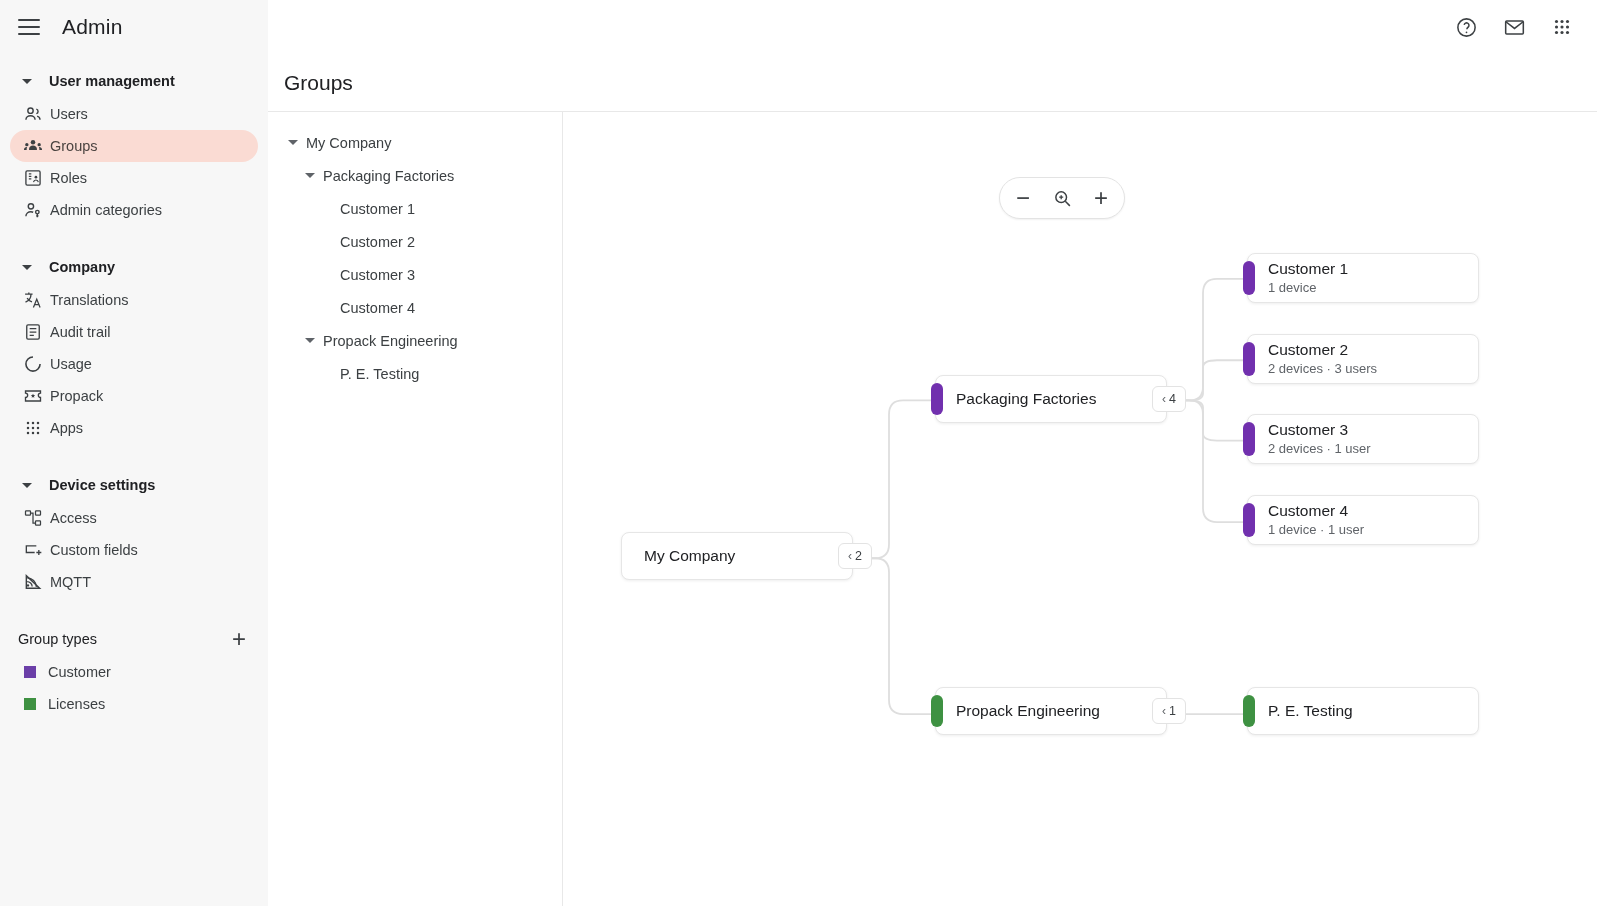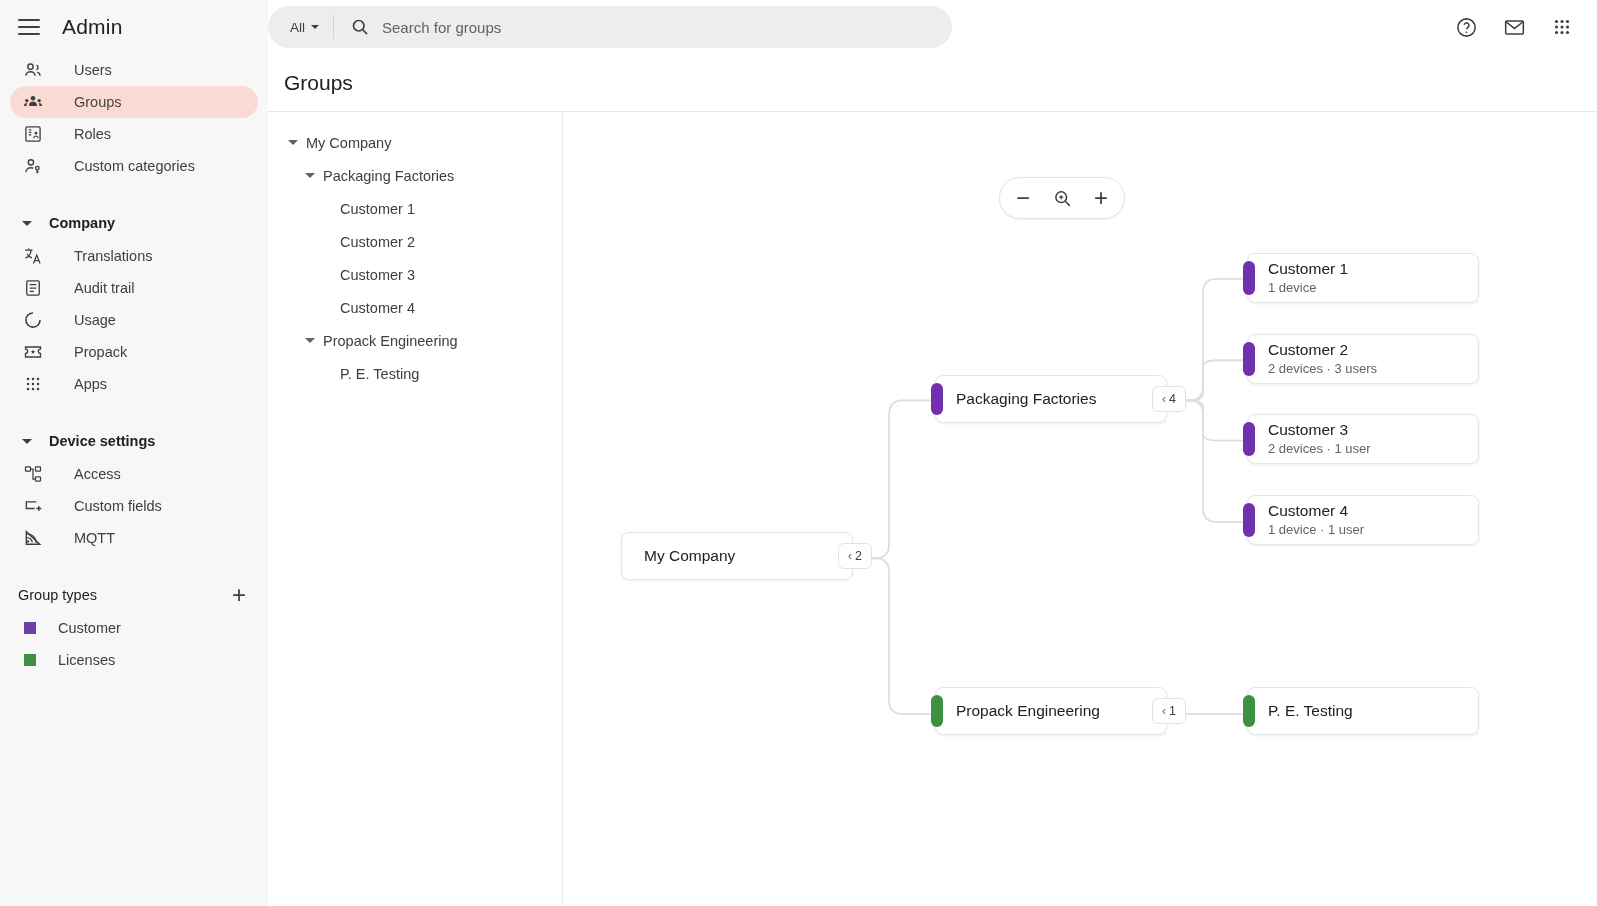--- a/index.html
+++ b/index.html
@@ -35,36 +35,36 @@
   }
   .sb-section .caret {
     width: 0; height: 0; border-left: 5px solid transparent; border-right: 5px solid transparent;
     border-top: 5px solid #3c4043;
   }
   .sb-section .sec-label { font-size: 14.5px; font-weight: bold; color: #202124; margin-left: 5px;}
 
   .sb-item {
     display: flex; align-items: center; height: 32px;
     margin: 0 10px; padding-left: 12px; border-radius: 16px;
-    cursor: pointer; gap: 30px;
+    cursor: pointer; gap: 6px;
   }
   .sb-item .ico { width: 22px; height: 22px; flex: 0 0 22px; display: flex; align-items: center; justify-content: center; color: #3c4043; }
   .sb-item .lbl { font-size: 14.5px; color: #3c4043; }
   .sb-item.active { background: #fadbd3; }
   .sb-item.active .lbl { color: #4a4340; }
   .sb-spacer { height: 14px; }
 
   .grp-types-head {
     display: flex; align-items: center; justify-content: space-between;
     padding: 0 22px 0 18px; height: 34px; margin-top: 24px;
   }
   .grp-types-head .gt-title { font-size: 14.5px; font-weight: normal; color: #202124; }
   .plus-btn { font-size: 24px; color: #3c4043; line-height: 1; cursor: pointer; font-weight: 300; }
 
-  .gt-item { display: flex; align-items: center; gap: 22px; height: 32px; padding-left: 24px; cursor: pointer; }
+  .gt-item { display: flex; align-items: center; gap: 12px; height: 32px; padding-left: 24px; cursor: pointer; }
   .swatch { width: 12px; height: 12px; flex: 0 0 12px; }
   .gt-item .lbl { font-size: 14.5px; color: #3c4043; }
 
   
   .right { flex: 1; display: flex; flex-direction: column; height: 906px; background: #fff; }
 
   .topbar { height: 54px; display: flex; align-items: center; padding: 0 14px 0 0; background: #fff; }
   .searchwrap {
     margin-left: 0; height: 42px; width: 684px; background: #ededed; border-radius: 21px;
     display: flex; align-items: center;
@@ -141,20 +141,24 @@
   <div class="sidebar">
     <div class="sb-head">
       <div class="hamburger">
           <i></i>
           <i></i>
           <i></i>
         </div>
       <div class="sb-title">Admin</div>
     </div>
 
+    <div class="sb-section">
+      <div class="caret"></div>
+      <div class="sec-label">User management</div>
+    </div>
     <div class="sb-item">
       <span class="ico">
         <svg width="20" height="20" viewBox="0 0 24 24" fill="none" stroke="currentColor" stroke-width="1.7">
             <circle cx="9" cy="8" r="3.2"></circle>
             <path d="M3.5 19c0-3 2.5-5 5.5-5s5.5 2 5.5 5"></path>
             <path d="M16 6.2a2.8 2.8 0 010 5.4M17 14.5c2 .6 3.4 2.3 3.4 4.5"></path>
           </svg>
       </span>
       <span class="lbl">Users</span>
     </div>
@@ -184,21 +188,21 @@
     </div>
     <div class="sb-item">
       <span class="ico">
         <svg width="20" height="20" viewBox="0 0 24 24" fill="none" stroke="currentColor" stroke-width="1.7">
             <circle cx="9.5" cy="7.6" r="3.2"></circle>
             <path d="M3.5 19.5c0-3.2 2.7-5.4 6-5.4 1 0 1.9.2 2.7.6"></path>
             <circle cx="17.2" cy="14.5" r="2.1"></circle>
             <path d="M17.2 16.6v4M15.8 19h2.8"></path>
           </svg>
       </span>
-      <span class="lbl">Custom categories</span>
+      <span class="lbl">Admin categories</span>
     </div>
 
     <div class="sb-spacer"></div>
 
     <div class="sb-section">
       <div class="caret"></div>
       <div class="sec-label">Company</div>
     </div>
     <div class="sb-item">
       <span class="ico">
@@ -300,33 +304,20 @@
     </div>
     <div class="gt-item">
       <span class="swatch" style="background:#3E9142"></span>
       <span class="lbl">Licenses</span>
     </div>
   </div>
 
   <div class="right">
 
     <div class="topbar">
-      <div class="searchwrap">
-        <div class="scope">
-          <span class="s-lbl">All</span>
-          <span class="s-caret"></span>
-        </div>
-        <span class="search-icon">
-          <svg width="20" height="20" viewBox="0 0 24 24" fill="none" stroke="currentColor" stroke-width="2">
-              <circle cx="10.5" cy="10.5" r="6.3"></circle>
-              <path d="M15.3 15.3L20.5 20.5"></path>
-            </svg>
-        </span>
-        <input class="search-input" value="" placeholder="Search for groups" style="">
-      </div>
 
       <div class="top-actions">
         <span class="t-ico">
           <svg width="23" height="23" viewBox="0 0 24 24" fill="none" stroke="currentColor" stroke-width="1.6">
               <circle cx="12" cy="12" r="9"></circle>
               <path d="M9.6 9.3a2.5 2.5 0 114.3 2.1c-.8.7-1.5 1.2-1.5 2.3"></path>
               <circle cx="12" cy="17" r=".9" fill="currentColor" stroke="none"></circle>
             </svg>
         </span>
         <span class="t-ico">

